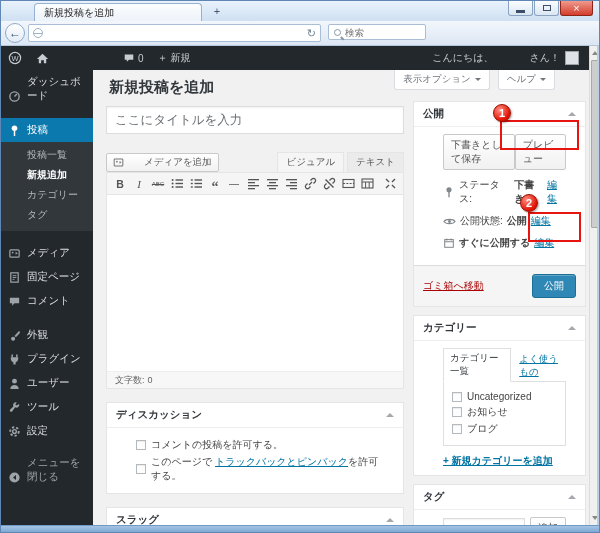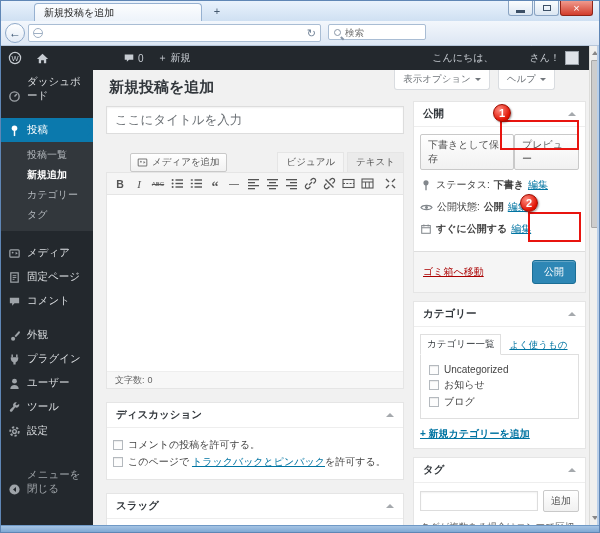--- a/index.html
+++ b/index.html
@@ -67,41 +67,41 @@
   .mi { display:flex; align-items:flex-end; gap:6px; padding:5px 7px; color:#dcdfe2; }
   .mi svg { flex:none; color:#9ea3a8; }
   .mi-posts { background:#0b79ad; color:#fff; position:relative; }
   .mi-posts svg { color:#fff; }
   .mi-posts::after { content:""; position:absolute; right:-6px; top:50%; margin-top:-6px;
                      border:6px solid transparent; border-left-color:#0b79ad; }
   .submenu { background:#32373c; padding:3px 0 6px; }
   .sub { padding:3px 6px 3px 26px; font-size:10px; color:#b4b9be; }
   .sub.current { color:#fff; font-weight:bold; }
   .mt { margin-top:10px; }
-  .collapse { margin-top:20px; color:#a0a5aa; }
+  .collapse { margin-top:8px; color:#a0a5aa; }
 
   
   .content { position:absolute; left:92px; top:69px; width:496px; bottom:7px; background:#f1f1f1; overflow:hidden; }
   .screen-opts { position:absolute; top:0; right:34px; display:flex; gap:8px; }
   .so-btn { background:#fff; border:1px solid #d9dce0; border-top:none; border-radius:0 0 3px 3px;
             font-size:9.5px; color:#72777c; padding:3px 8px; display:flex; align-items:center; gap:4px; }
   .so-caret { width:0; height:0; border:3.5px solid transparent; border-top-color:#72777c; margin-top:3px; }
 
   .main-col { position:absolute; left:13px; top:0; width:298px; }
   h1.pagetitle { margin:8px 0 0 3px; font-size:15px; font-weight:bold; color:#32373c; }
   .titlefield { margin-top:9px; }
   .titlefield input { width:100%; height:28px; border:1px solid #ddd; background:#fff; padding:0 8px;
                       font-size:12.5px; color:#333; box-shadow:inset 0 1px 2px rgba(0,0,0,.06); outline:none;
                       font-family:"Liberation Sans",sans-serif; }
   .titlefield input::placeholder { color:#6b7075; opacity:1; }
 
   .media-row { margin-top:18px; display:flex; justify-content:space-between; align-items:flex-end; }
-  .media-btn { display:flex; align-items:center; gap:4px; font-size:9.5px; color:#555;
+  .media-btn { display:flex; align-items:center; gap:20px; font-size:9.5px; color:#555;
                background:linear-gradient(#fff,#f1f1f1); border:1px solid #c9c9c9; border-radius:2px;
-               padding:2px 6px;margin-left:24px; }
+               padding:2px 6px; }
   .editor-tabs { display:flex; }
   .etab { font-size:9.5px; padding:3px 8px; color:#555; background:#ebebeb; border:1px solid #e5e5e5;
           border-bottom:none; margin-left:3px; }
   .etab.active { background:#f5f5f5; }
 
   .editor { border:1px solid #e5e5e5; background:#fff; }
   .mce-toolbar { height:22px; background:#f5f5f5; border-bottom:1px solid #e5e5e5;
                  display:flex; align-items:center; padding:0 4px; gap:1px; }
   .tb { width:18px; height:18px; display:flex; align-items:center; justify-content:center; color:#555; }
   .tb-b { font-weight:bold; font-size:10.5px; }
@@ -111,21 +111,21 @@
   .tb-hr { font-size:10px; }
   .tb-fs { margin-left:auto; }
   .mce-content { height:176px; background:#fff; }
   .statusbar { height:17px; background:#f7f7f7; border-top:1px solid #eee; font-size:9px; color:#666;
                display:flex; align-items:center; padding:0 8px; gap:3px; }
 
   .panel { margin-top:13px; background:#fff; border:1px solid #e5e5e5; position:relative; }
   .panel-h { padding:5px 9px; font-size:10.5px; font-weight:bold; color:#32373c; border-bottom:1px solid #eee;
              display:flex; justify-content:space-between; align-items:center; }
   .ph-caret { width:0; height:0; border:4px solid transparent; border-bottom-color:#a5a9ad; margin-bottom:4px; }
-  .panel-b { padding:7px 6px; font-size:10px; color:#444; }
+  .panel-b { padding:7px 19px; font-size:10px; color:#444;margin-left:10px; }
   .cbrow { display:flex; align-items:center; gap:5px; margin:3px 0; }
   .cb { width:10px; height:10px; border:1px solid #b4b9be; background:#fdfdfd; flex:none;
         box-shadow:inset 0 1px 1px rgba(0,0,0,.07); }
   a.lnk { color:#0074a2; text-decoration:underline; }
 
   
   .right-col { position:absolute; left:320px; top:31px; width:173px; }
   .right-col .panel { margin-top:0; }
   .right-col .panel + .panel { margin-top:8px; }
   .pub-buttons { display:flex; justify-content:space-between; margin-bottom:4px; }

